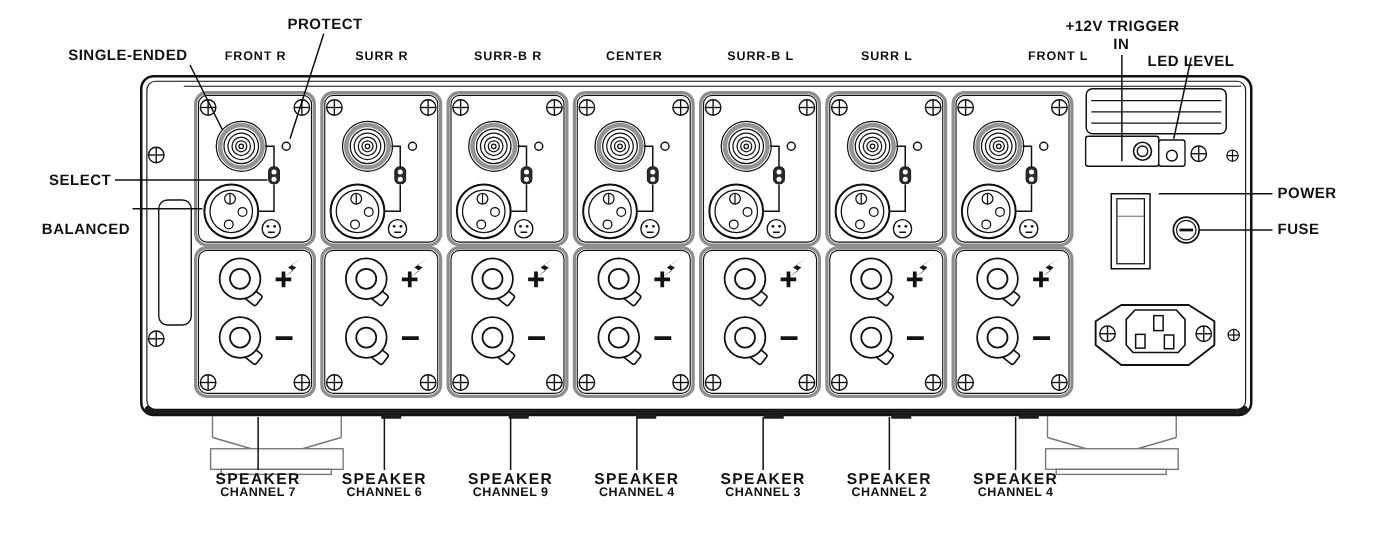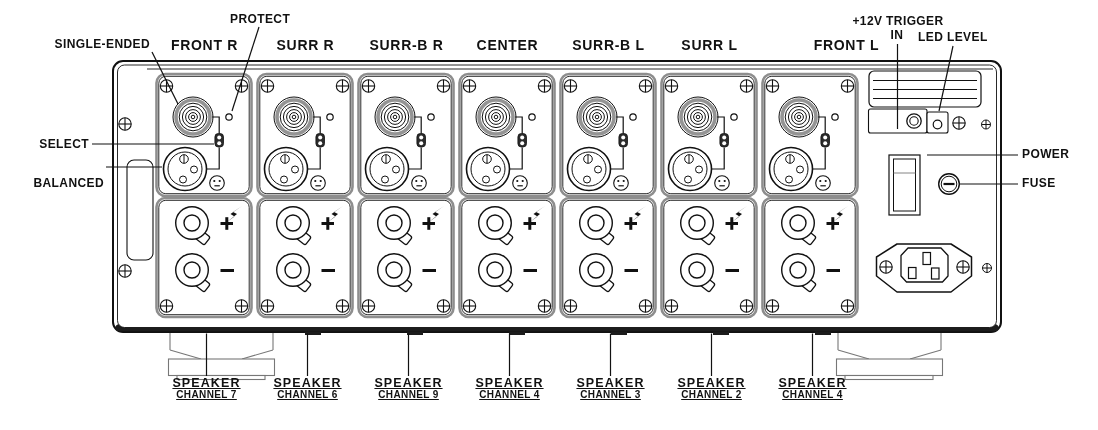--- a/index.html
+++ b/index.html
@@ -4,22 +4,22 @@
 <style>
   html,body{margin:0;padding:0;background:#fff;}
   .stage{position:relative;width:1098px;height:430px;background:#ffffff;
          font-family:"Liberation Sans",sans-serif;color:#111;overflow:hidden;}
   .stage svg{position:absolute;left:0;top:0;}
   .lbl{position:absolute;font-weight:bold;font-size:12px;letter-spacing:.4px;
        white-space:nowrap;line-height:12px;}
   .lbl.right{text-align:right;}
   .lbl.center{text-align:center;white-space:normal;}
   .ch-lbl{position:absolute;top:41px;width:101px;text-align:center;
-          font-weight:bold;font-size:14px;letter-spacing:.7px;line-height:9px;}
-  .spk{position:absolute;top:377px;width:101px;text-align:center;font-weight:bold;text-decoration:underline;}
+          font-weight:bold;font-size:10px;letter-spacing:.7px;line-height:9px;}
+  .spk{position:absolute;top:377px;width:101px;text-align:center;font-weight:bold;}
   .spk .w{display:block;font-size:12.5px;letter-spacing:1.1px;line-height:13px;}
   .spk .c{display:block;font-size:10px;letter-spacing:.4px;line-height:10px;}
 </style>
 </head>
 <body>
 
 <div class="stage">
 
 <svg width="1098" height="430" viewBox="0 0 1098 430" xmlns="http://www.w3.org/2000/svg" xmlns:xlink="http://www.w3.org/1999/xlink">
 
@@ -180,21 +180,21 @@
     <line x1="812.5" y1="333.5" x2="812.5" y2="376"></line>
   </g>
 </svg>
 
 <div class="lbl right" style="left:38px;top:38px;width:112px;">SINGLE-ENDED</div>
 <div class="lbl" style="left:230px;top:13px;text-align:right;">PROTECT</div>
 <div class="lbl right" style="left:18px;top:138px;width:71px;">SELECT</div>
 <div class="lbl right" style="left:18px;top:177px;width:86px;">BALANCED</div>
 <div class="lbl center" style="left:838px;top:15px;width:120px;">+12V TRIGGER</div>
 <div class="lbl center" style="left:867px;top:29px;width:60px;">IN</div>
-<div class="lbl" style="left:918px;top:31px;">LED LEVEL</div>
+<div class="lbl" style="left:918px;top:43px;">LED LEVEL</div>
 <div class="lbl" style="left:1022px;top:148px;">POWER</div>
 <div class="lbl" style="left:1022px;top:177px;text-align:center;">FUSE</div>
 
 <div class="ch-lbl" style="left:154px;">FRONT R</div>
 <div class="ch-lbl" style="left:255px;">SURR R</div>
 <div class="ch-lbl" style="left:356px;">SURR-B R</div>
 <div class="ch-lbl" style="left:457px;">CENTER</div>
 <div class="ch-lbl" style="left:558px;">SURR-B L</div>
 <div class="ch-lbl" style="left:659px;">SURR L</div>
 <div class="ch-lbl" style="left:796px;">FRONT L</div>

